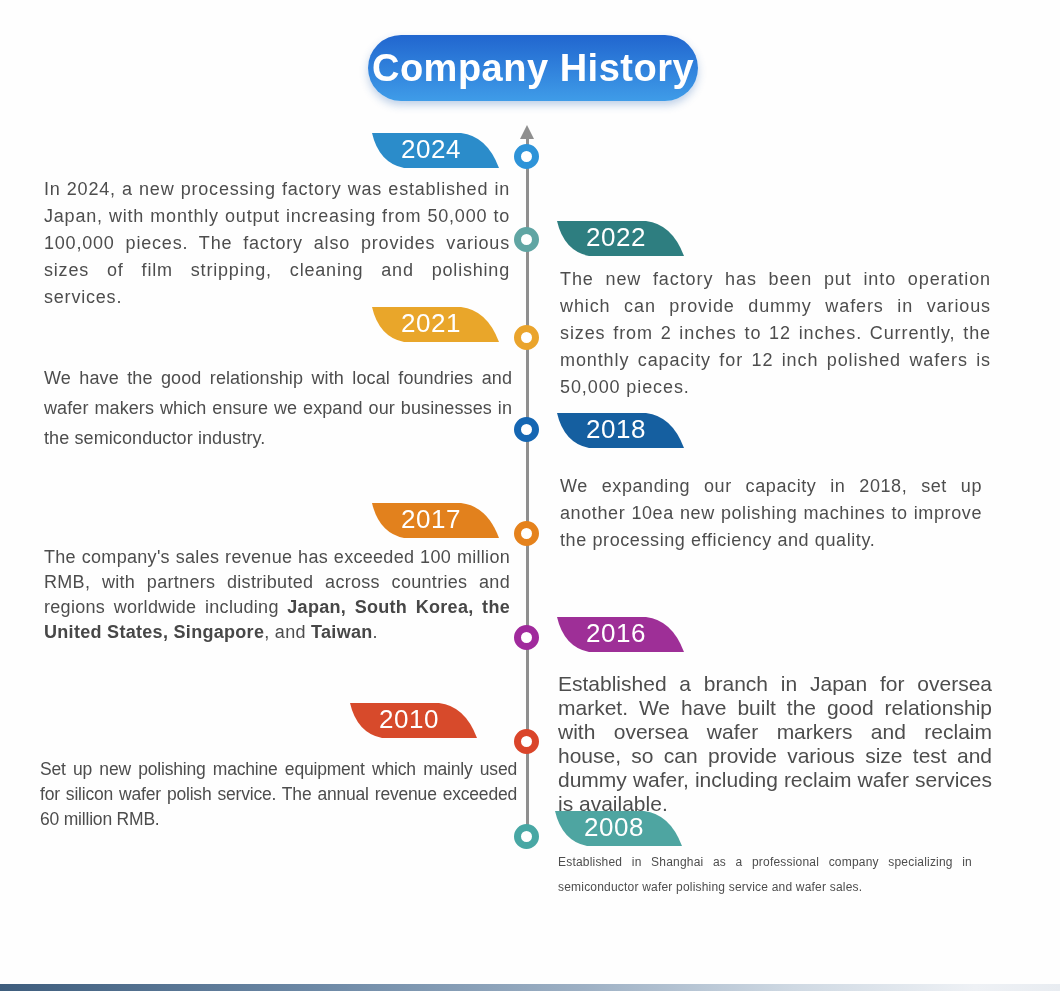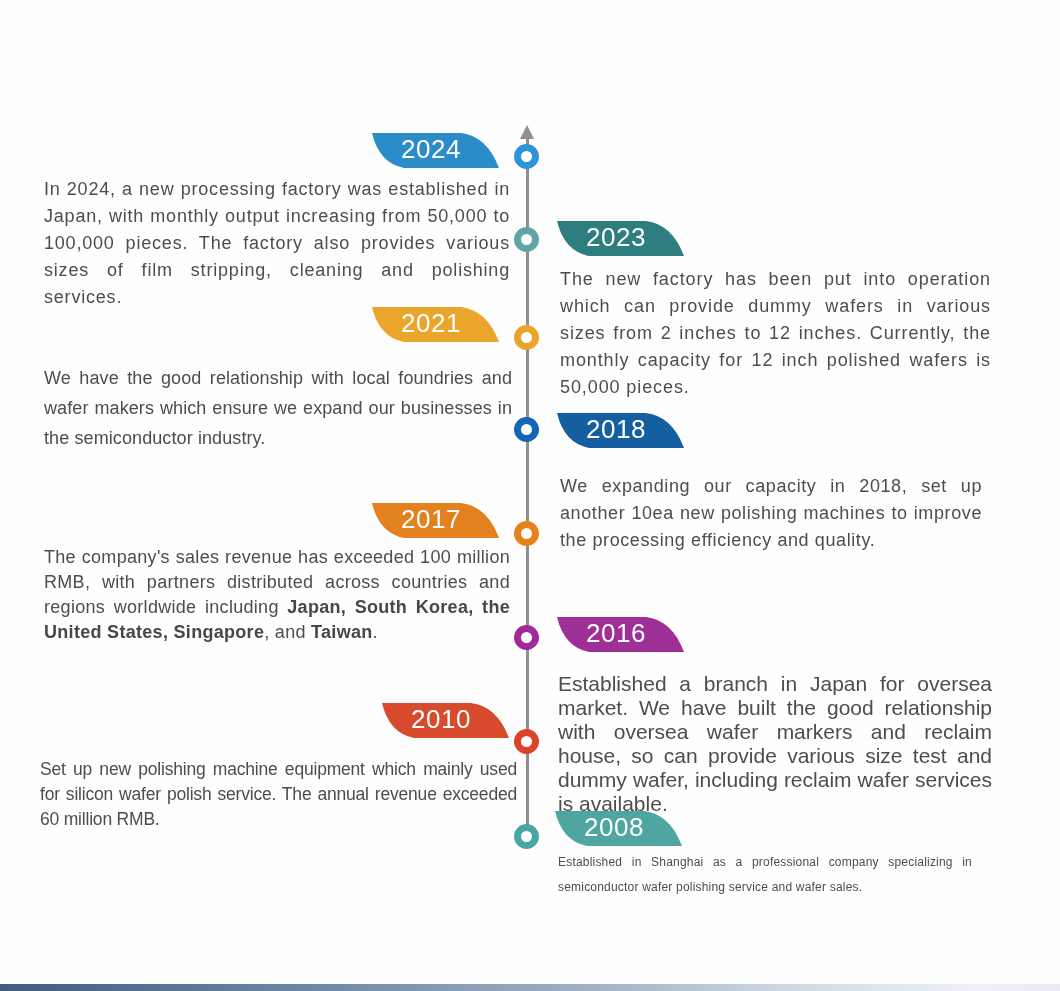--- a/index.html
+++ b/index.html
@@ -33,21 +33,21 @@
   .badge{position:absolute;width:128px;height:35px;text-align:center;}
   .badge svg{position:absolute;left:0;top:0;width:128px;height:35px;display:block;}
   .badge .year{
     position:absolute;left:0;right:8px;top:0;bottom:2px;display:flex;
     align-items:center;justify-content:center;color:#fff;font-size:26px;
     letter-spacing:.5px;
   }
   .badge.i0{left:371px;top:133px}.badge.i1{left:556px;top:221px}
   .badge.i2{left:371px;top:307px}.badge.i3{left:556px;top:413px}
   .badge.i4{left:371px;top:503px}.badge.i5{left:556px;top:617px}
-  .badge.i6{left:381px;top:703px}.badge.i7{left:554px;top:811px}
+  .badge.i6{left:349px;top:703px}.badge.i7{left:554px;top:811px}
   
   .para{
     position:absolute;margin:0;color:#4d4d4d;font-size:18px;line-height:27px;
     text-align:justify;
   }
   .para b{font-weight:bold;color:#474747;}
   .para.i0{left:44px;top:176px;width:466px;letter-spacing:.8px}
   .para.i1{left:560px;top:266px;width:431px;letter-spacing:.9px}
   .para.i2{left:44px;top:363px;width:468px;letter-spacing:.1px;line-height:30px}
   .para.i3{left:560px;top:473px;width:422px;letter-spacing:.6px}
@@ -58,40 +58,41 @@
   
   .footer-bar{
     position:absolute;left:0;bottom:0;width:1060px;height:7px;
     background:linear-gradient(90deg,#3e5d7d 0%,#6d89a6 30%,#9db0c4 55%,#cfd9e3 75%,#eef1f5 92%,#e8ecf1 100%);
   }
 </style>
 </head>
 <body>
 
 <div class="canvas">
+  <div class="header" style="background: linear-gradient(rgb(33, 102, 207), rgb(63, 156, 232));">Company History</div>
   <div class="axis-arrow" style="border-bottom-color: rgb(143, 143, 143);"></div>
   <div class="axis" style="background: rgb(143, 143, 143);"></div>
   <div id="items">
   <div>
     <div class="badge i0 left">
       <svg viewBox="0 0 128 35" aria-hidden="true">
         <path d="M 1 0 L 90 0 Q 116 3 128 35 L 33 35 Q 8 30 1 0 Z" fill="#2b8cca"></path>
       </svg>
       <span class="year">2024</span>
     </div>
     <div class="dot i0" style="border-color: rgb(46, 147, 216);"></div>
     <p class="para i0 left">In 2024, a new processing factory was established in Japan, with monthly output increasing from 50,000 to 100,000 pieces. The factory also provides various sizes of film stripping, cleaning and polishing services.</p>
   </div>
 
   <div>
     <div class="badge i1 right">
       <svg viewBox="0 0 128 35" aria-hidden="true">
         <path d="M 1 0 L 90 0 Q 116 3 128 35 L 33 35 Q 8 30 1 0 Z" fill="#2e7e80"></path>
       </svg>
-      <span class="year">2023</span>
+      <span class="year">2022</span>
     </div>
     <div class="dot i1" style="border-color: rgb(96, 165, 163);"></div>
     <p class="para i1 right">The new factory has been put into operation which can provide dummy wafers in various sizes from 2 inches to 12 inches. Currently, the monthly capacity for 12 inch polished wafers is 50,000 pieces.</p>
   </div>
 
   <div>
     <div class="badge i2 left">
       <svg viewBox="0 0 128 35" aria-hidden="true">
         <path d="M 1 0 L 90 0 Q 116 3 128 35 L 33 35 Q 8 30 1 0 Z" fill="#e9a62a"></path>
       </svg>

